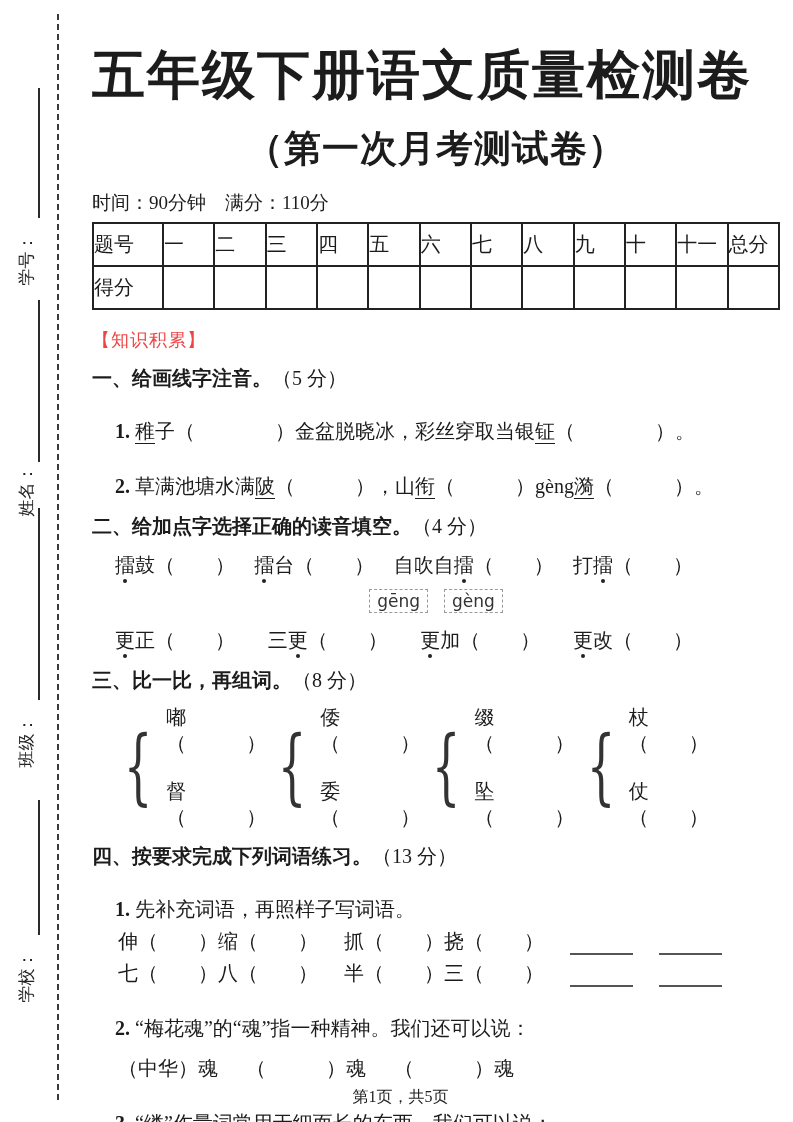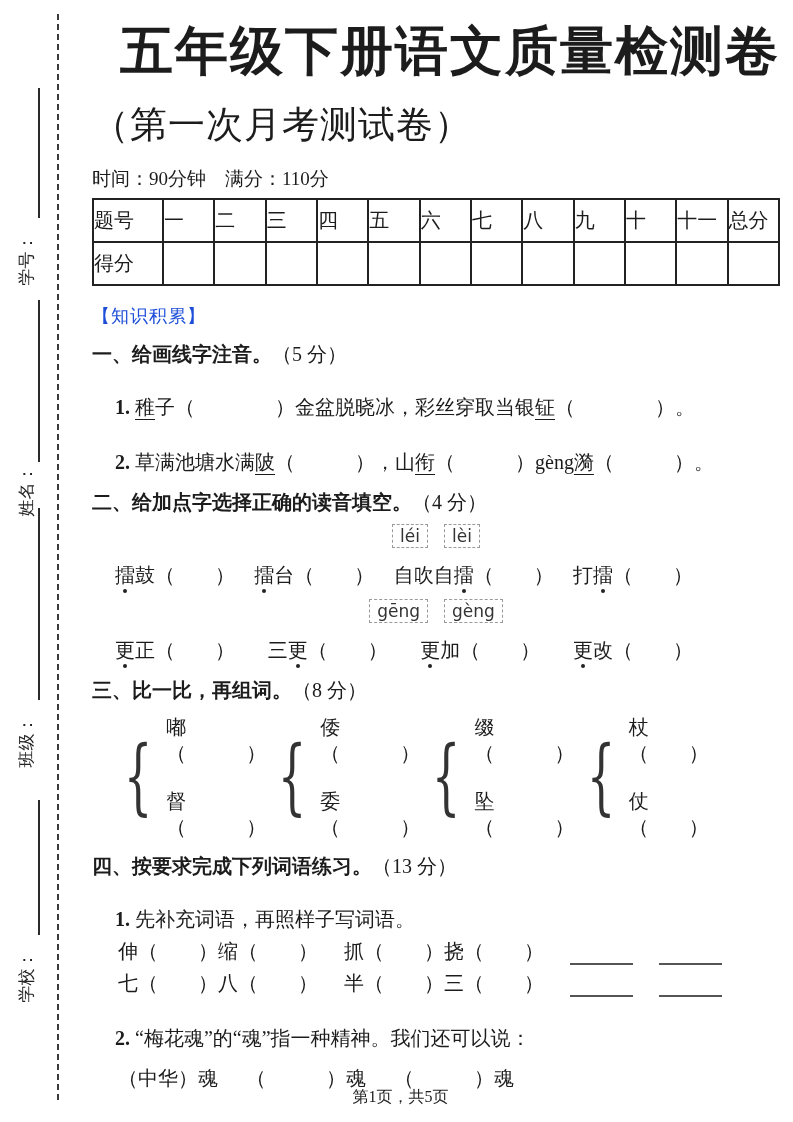--- a/index.html
+++ b/index.html
@@ -15,30 +15,30 @@
   .sl3 { top:508px; height:192px; }
   .sl4 { top:800px; height:135px; }
   .slabel {
     position:absolute; left:-3px; width:56px; height:20px; text-align:center;
     font-size:17px; white-space:nowrap; transform:rotate(-90deg); color:#222;
   }
   .sb1 { top:250px; } .sb2 { top:481px; } .sb3 { top:732px; } .sb4 { top:967px; }
   .dashed-sep { position:absolute; left:57px; top:14px; height:1086px; width:0; border-left:2px dashed #3a3a3a; }
   
   .content { position:absolute; left:92px; top:0; width:688px; }
-  .title { margin-top:16px; text-align:right; font-size:53px; font-weight:700; letter-spacing:2px; }
-  .subtitle { margin-top:12px; text-align:left; font-size:37px; font-weight:400; letter-spacing:1px; }
+  .title { margin-top:40px; text-align:left; font-size:53px; font-weight:700; letter-spacing:2px; }
+  .subtitle { margin-top:12px; text-align:center; font-size:37px; font-weight:700; letter-spacing:1px; }
   .meta { margin:16px 2px 6px 0; text-align:left; font-size:19px; }
   table.score-table { width:100%; border-collapse:collapse; table-layout:fixed; }
   table.score-table td {
     border:2px solid #222; height:43px; text-align:left; vertical-align:middle;
     font-size:20px; font-family:"Liberation Sans", sans-serif;
   }
   table.score-table td.c0 { width:70px; }
-  .tag { margin-top:18px; font-size:18px; color:#1d4ed8; font-family:"Liberation Sans", sans-serif; letter-spacing:1px; }
+  .tag { margin-top:18px; font-size:18px; color:#ef4444; font-family:"Liberation Sans", sans-serif; letter-spacing:1px; }
   .sec-title { margin-top:14px; font-size:20px; line-height:24px; }
   .sec-title .ht { font-family:"Liberation Sans", sans-serif; font-weight:700; }
   .item { margin:27px 0 0 23px; font-size:20px; line-height:28px; }
   .b { font-weight:700; }
   .u { text-decoration:underline; text-underline-offset:5px; text-decoration-thickness:1px; }
   .dot { position:relative; }
   .dot::after { content:""; position:absolute; left:50%; bottom:-7px; width:4px; height:4px;
                 border-radius:50%; background:#222; transform:translateX(-50%); }
   .pinyin-row { margin-top:10px; display:flex; justify-content:center; gap:16px; }
   .pbox { border:1px dashed #9a9a9a; padding:1px 7px; font-size:17px; color:#333;
@@ -113,24 +113,20 @@
     </tbody>
       </table>
 
     <div class="tag">【知识积累】</div>
 
     <div class="sec-title"><span class="ht">一、给画线字注音。</span><span>（5 分）</span></div>
     <div class="item"><span class="b">1. </span><span class="u">稚</span><span>子（　　　　）金盆脱晓冰，彩丝穿取当银</span><span class="u">钲</span><span>（　　　　）。</span></div>
     <div class="item"><span class="b">2. </span><span>草满池塘水满</span><span class="u">陂</span><span>（　　　），山</span><span class="u">衔</span><span>（　　　）gèng</span><span class="u">漪</span><span>（　　　）。</span></div>
 
     <div class="sec-title"><span class="ht">二、给加点字选择正确的读音填空。</span><span>（4 分）</span></div>
-    <div class="pinyin-row">
-      <span class="pbox">léi</span>
-      <span class="pbox">lèi</span>
-    </div>
     <div class="spread-row">
       <span class="word"><span class="dot">擂</span><span>鼓（　　）</span></span>
       <span class="word"><span class="dot">擂</span><span>台（　　）</span></span>
       <span class="word"><span>自吹自</span><span class="dot">擂</span><span>（　　）</span></span>
       <span class="word"><span>打</span><span class="dot">擂</span><span>（　　）</span></span>
     </div>
     <div class="pinyin-row">
       <span class="pbox">gēng</span>
       <span class="pbox">gèng</span>
     </div>

